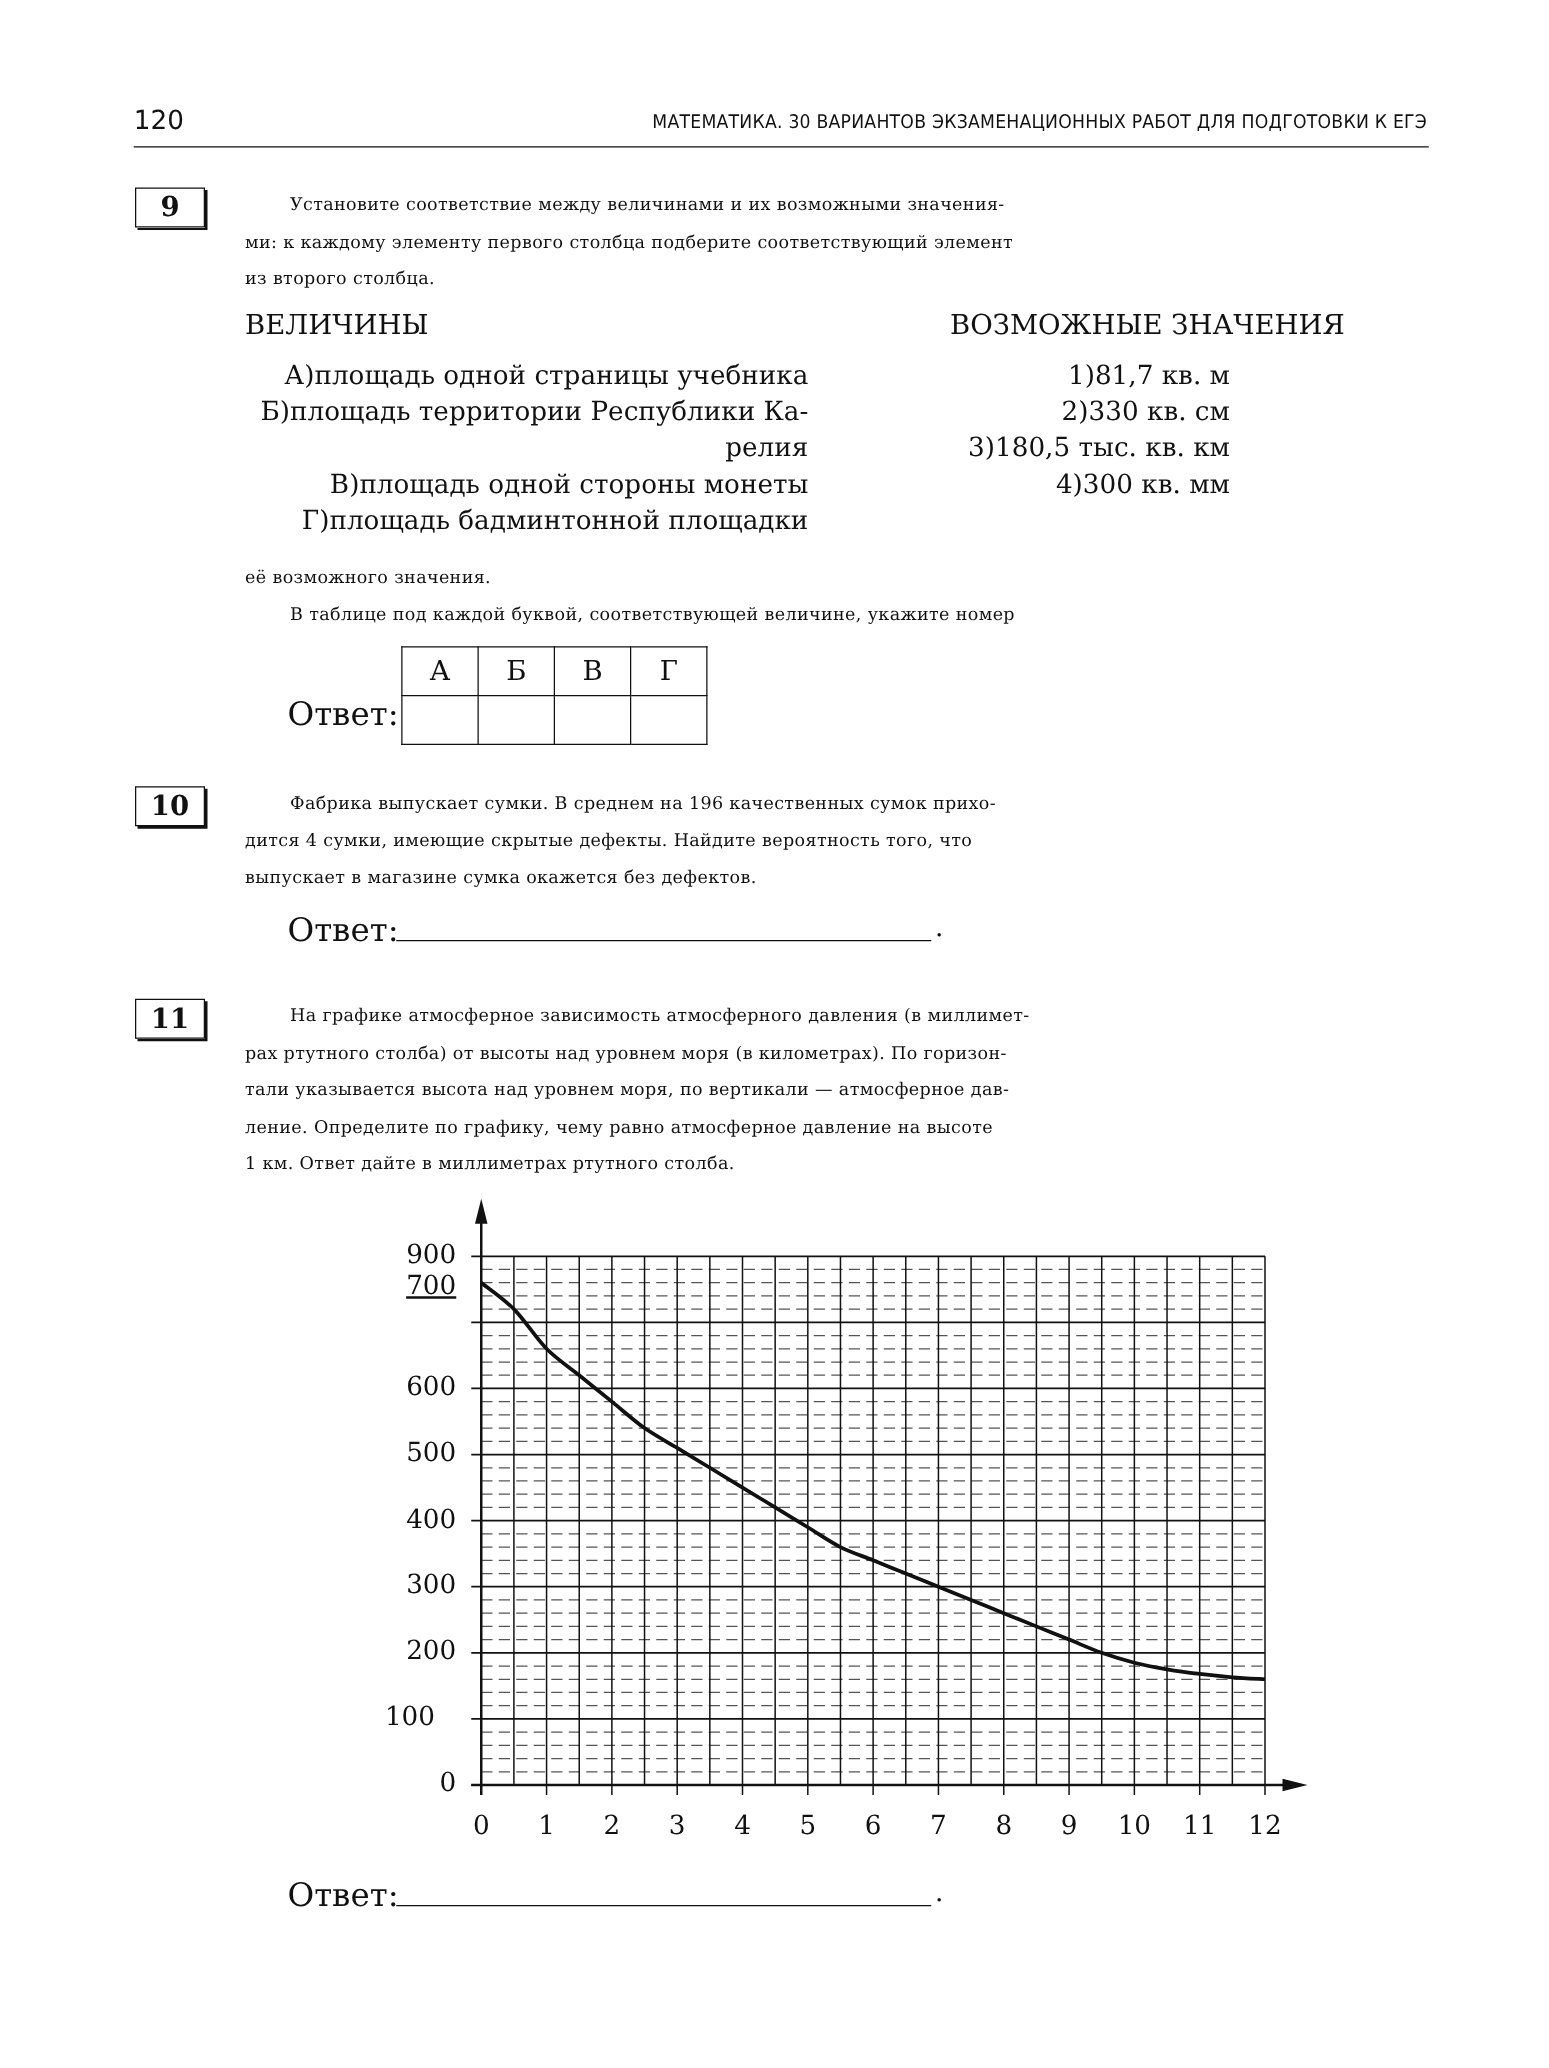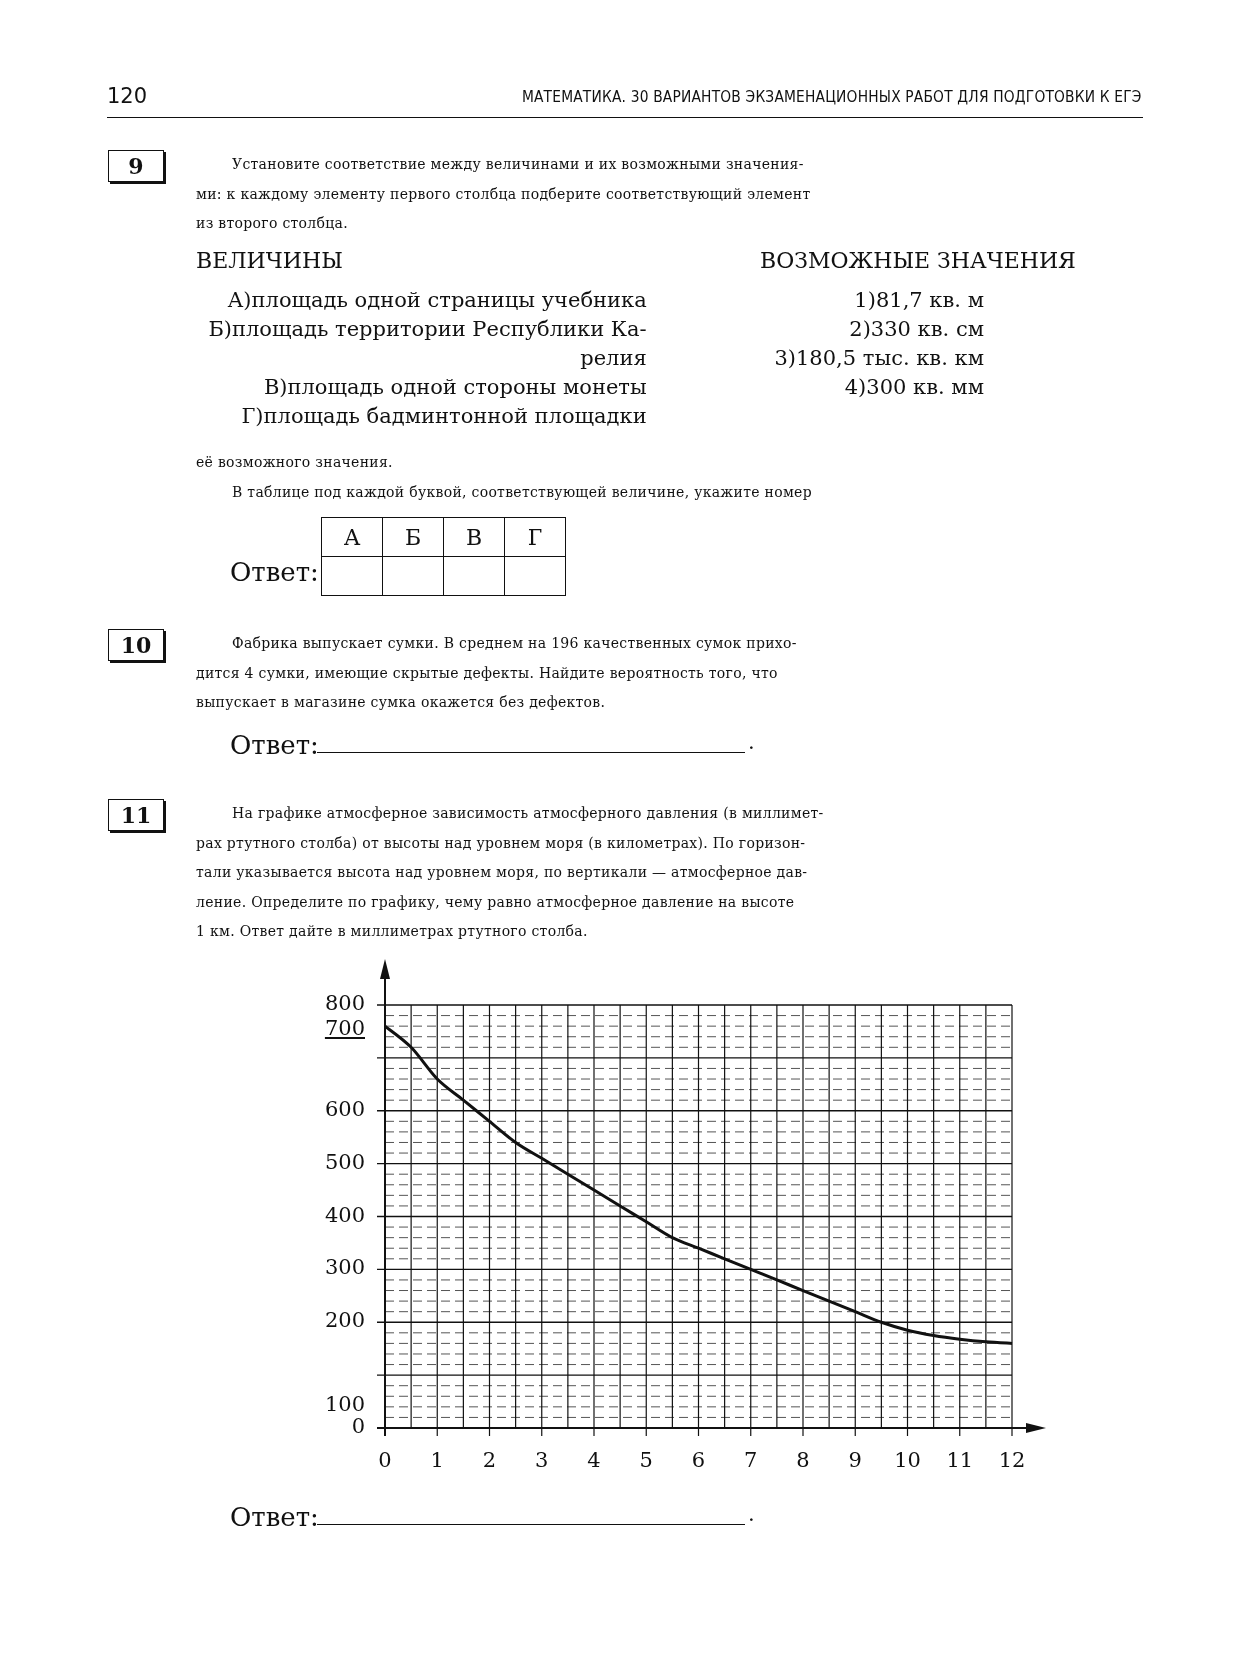--- a/index.html
+++ b/index.html
@@ -167,28 +167,28 @@
       <line x1="985.875" y1="1005" x2="985.875" y2="1428" stroke="#111" stroke-width="1.2"></line>
       <line x1="1012" y1="1005" x2="1012" y2="1436" stroke="#111" stroke-width="1.2"></line>
       <line x1="385" y1="1436" x2="385" y2="965" stroke="#111" stroke-width="2"></line>
       <line x1="377" y1="1428" x2="1040" y2="1428" stroke="#111" stroke-width="2"></line>
       <polygon points="380,979 390,979 385,959" fill="#111"></polygon>
       <polygon points="1026,1423 1026,1433 1046,1428" fill="#111"></polygon>
       <path d="M385,1026.15 C389.3541666666667,1029.6750000000002 402.4166666666667,1038.4875 411.125,1047.3 C419.8333333333333,1056.1125 428.5416666666667,1070.2125 437.25,1079.025 C445.9583333333333,1087.8375 454.6666666666667,1093.125 463.375,1100.175 C472.0833333333333,1107.225 480.7916666666667,1114.275 489.5,1121.325 C498.2083333333333,1128.375 506.9166666666667,1136.3062499999999 515.625,1142.475 C524.3333333333334,1148.64375 533.0416666666666,1153.0500000000002 541.75,1158.3375 C550.4583333333334,1163.625 559.1666666666666,1168.9125000000001 567.875,1174.2 C576.5833333333334,1179.4875 585.2916666666666,1184.775 594,1190.0625 C602.7083333333334,1195.35 611.4166666666666,1200.6375 620.125,1205.925 C628.8333333333334,1211.2124999999999 637.5416666666666,1216.5 646.25,1221.7875 C654.9583333333334,1227.0749999999998 663.6666666666666,1233.24375 672.375,1237.65 C681.0833333333334,1242.05625 689.7916666666666,1244.6999999999998 698.5,1248.225 C707.2083333333334,1251.75 715.9166666666666,1255.2749999999999 724.625,1258.8 C733.3333333333334,1262.325 742.0416666666666,1265.85 750.75,1269.375 C759.4583333333334,1272.9 768.1666666666666,1276.425 776.875,1279.95 C785.5833333333334,1283.4750000000001 794.2916666666666,1287 803,1290.525 C811.7083333333334,1294.0500000000002 820.4166666666666,1297.5749999999998 829.125,1301.1 C837.8333333333334,1304.625 846.5416666666666,1308.1499999999999 855.25,1311.675 C863.9583333333334,1315.2 872.6666666666666,1319.165625 881.375,1322.25 C890.0833333333334,1325.334375 898.7916666666666,1327.978125 907.5,1330.18125 C916.2083333333334,1332.384375 924.9166666666666,1333.970625 933.625,1335.46875 C942.3333333333334,1336.966875 951.0416666666666,1338.1125000000002 959.75,1339.17 C968.4583333333334,1340.2275 977.1666666666666,1341.10875 985.875,1341.81375 C994.5833333333334,1342.51875 1007.6458333333334,1343.1356250000001 1012,1343.4" fill="none" stroke="#111" stroke-width="3"></path>
     </svg>
   <div id="yticks">
       <div class="abs ytick" style="left: 305px; top: 1414px;">0</div>
-      <div class="abs ytick" style="left: 305px; top: 1361.12px; margin-top: 31px;">100</div>
+      <div class="abs ytick" style="left: 288px; top: 1361.12px;">100</div>
       <div class="abs ytick" style="left: 305px; top: 1308.25px;">200</div>
       <div class="abs ytick" style="left: 305px; top: 1255.38px;">300</div>
       <div class="abs ytick" style="left: 305px; top: 1202.5px;">400</div>
       <div class="abs ytick" style="left: 305px; top: 1149.62px;">500</div>
       <div class="abs ytick" style="left: 305px; top: 1096.75px;">600</div>
       <div class="abs ytick" style="left: 305px; top: 1016px; text-decoration: underline;">700</div>
-      <div class="abs ytick" style="left: 305px; top: 991px;">800</div>
+      <div class="abs ytick" style="left: 305px; top: 991px;">900</div>
     </div>
   <div id="xticks">
       <div class="abs xtick" style="left: 365px; top: 1448px;">0</div>
       <div class="abs xtick" style="left: 417.25px; top: 1448px;">1</div>
       <div class="abs xtick" style="left: 469.5px; top: 1448px;">2</div>
       <div class="abs xtick" style="left: 521.75px; top: 1448px;">3</div>
       <div class="abs xtick" style="left: 574px; top: 1448px;">4</div>
       <div class="abs xtick" style="left: 626.25px; top: 1448px;">5</div>
       <div class="abs xtick" style="left: 678.5px; top: 1448px;">6</div>
       <div class="abs xtick" style="left: 730.75px; top: 1448px;">7</div>

